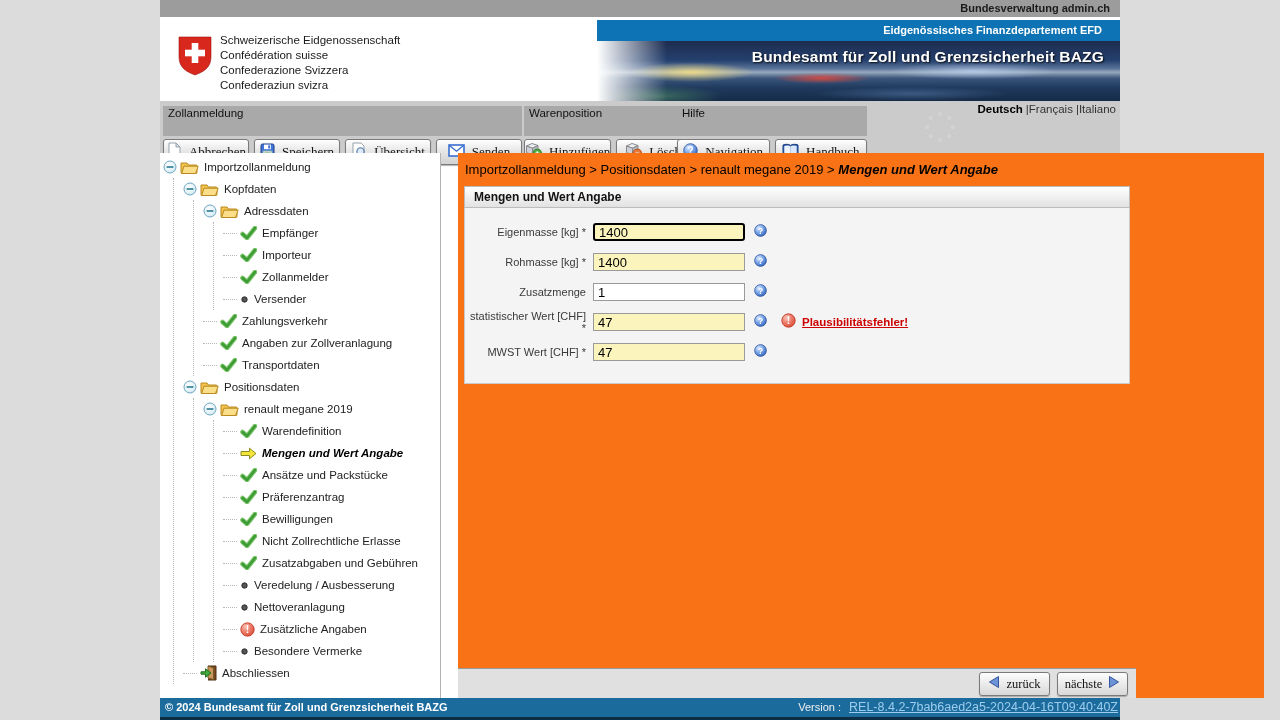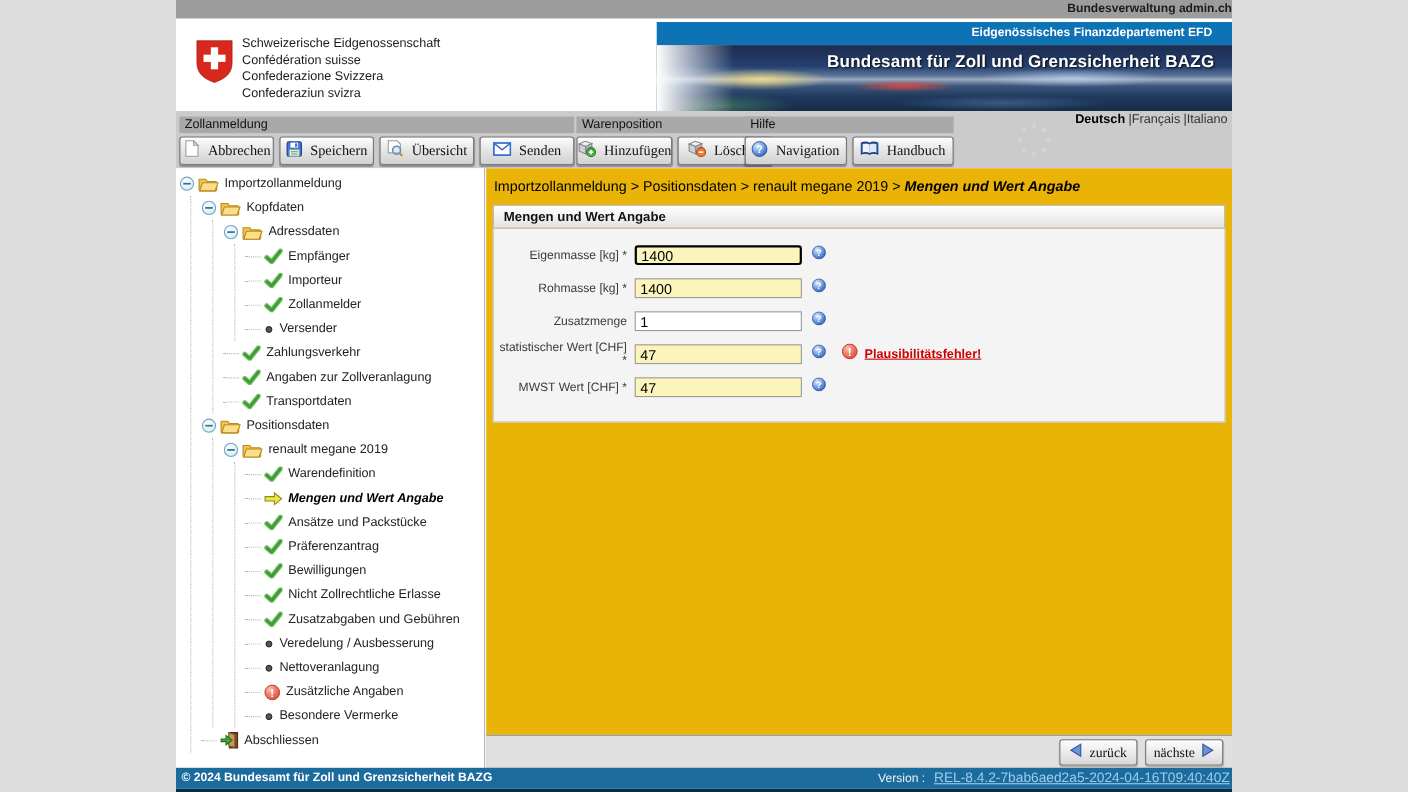--- a/index.html
+++ b/index.html
@@ -4,21 +4,21 @@
 <style>
   * { margin:0; padding:0; box-sizing:border-box; }
   html,body { width:1280px; height:720px; }
   .stage { position:relative; width:1280px; height:720px; background:#dcdcdc;
            font-family:"Liberation Sans", sans-serif; overflow:hidden; }
   .app { position:absolute; left:160px; top:0; width:960px; height:720px; background:#ffffff; }
 
   
   .topbar { position:absolute; top:0; left:0; width:960px; height:17px; background:#9c9c9c;
             font-size:11px; font-weight:bold; color:#1b1b1b; line-height:17px;
-            text-align:right; }
+            text-align:right; padding-right:10px; }
   .header { position:absolute; top:17px; left:0; width:960px; height:84px; background:#fff; }
   .logo { position:absolute; left:17px; top:19px; width:36px; height:40px; }
   .logo-text { position:absolute; left:60px; top:16px; font-size:11.5px; color:#1a1a1a; line-height:15px; }
   .banner { position:absolute; top:3px; left:437px; width:523px; height:81px; }
   .efd-bar { height:21px; background:#0d73b4; color:#fff; font-size:11px; font-weight:bold;
              line-height:21px; text-align:right; padding-right:18px; }
   .photo { position:relative; height:60px;
     background:
       linear-gradient(90deg, #ffffff 0px, rgba(255,255,255,0) 70px),
       radial-gradient(ellipse 90px 14px at 18% 52%, rgba(250,225,130,.85), rgba(250,225,130,0) 70%),
@@ -30,21 +30,21 @@
   }
   .banner-title { position:absolute; top:7px; right:16px; color:#fff; font-weight:bold;
                   font-size:15.5px; letter-spacing:.2px; text-shadow:1px 1px 2px rgba(0,0,0,.85); }
 
   
   .menu { position:absolute; top:101px; left:0; width:960px; height:52px; background:#cbcbcb; }
   .tb-group { position:absolute; top:5px; }
   .tb-group.g0 { left:3px;  width:359px; }
   .tb-group.g1 { left:364px; width:178px; }
   .tb-group.g2 { left:517px; width:190px; }
-  .tb-bar { height:15px; background:#a9a9a9; font-size:11.5px; color:#111;
+  .tb-bar { height:30px; background:#a9a9a9; font-size:11.5px; color:#111;
             line-height:15px; padding-left:5px; }
   .tb-btns { display:flex; gap:5px; margin-top:3px; }
   .tb-btn { flex:1; height:26px; display:flex; align-items:center; justify-content:center; gap:7px;
             background:linear-gradient(#fefefe,#e7e7e7 45%,#d2d2d2); border:1px solid #7a7a7a;
             border-radius:3px; box-shadow:0 1px 1px rgba(0,0,0,.3), inset 0 1px 0 #fff;
             font-family:"Liberation Serif", serif; font-size:13px; color:#111; cursor:pointer; }
   .lang { position:absolute; top:2px; right:4px; font-size:11.5px; color:#333; }
   .lang b { color:#000; }
   .lang span { margin-left:3px; cursor:pointer;text-align:center; }
   .spinner { position:absolute; left:762px; top:8px; opacity:.55; }
@@ -52,21 +52,21 @@
   
   .tree { position:absolute; top:153px; left:0; width:281px; height:545px; background:#fff;
           border-right:1px solid #b4b4b4; padding:3px 0 0 3px; font-size:11.5px; color:#222; overflow:hidden; }
   .trow { height:22px; display:flex; align-items:center; cursor:pointer; white-space:nowrap; }
   .trow .tlbl { margin-left:5px; }
   .trow.current .tlbl { font-weight:bold; font-style:italic; color:#000; }
   .children { margin-left:10px; padding-left:9px; border-left:1px dotted #b8b8b8; }
   .trow .ico { display:inline-flex; align-items:center; }
   .trow .tgl { margin-right:3px; }
   .leaf .stub { width:14px; border-top:1px dotted #b8b8b8; margin-right:3px; }
-  .content { position:absolute; top:153px; left:282px; width:678px; height:545px; background:#eab308; }
+  .content { position:absolute; top:153px; left:298px; width:806px; height:545px; background:#f97316; }
   .crumbs { position:absolute; left:7px; top:9px; font-size:13px; color:#000; }
   .crumbs .cur { font-weight:bold; font-style:italic; }
 
   .panel { position:absolute; left:6px; top:33px; width:666px; }
   .panel-h { height:22px; background:linear-gradient(#ffffff,#e2e2e2); border:1px solid #bdbdbd;
              font-size:12px; font-weight:bold; color:#111; line-height:21px; padding-left:9px; }
   .panel-b { background:#f4f4f4; border:1px solid #c9c9c9; border-top:none; padding:9px 0 16px; }
   .frow { height:30px; display:flex; align-items:center; }
   .flabel { width:128px; text-align:right; padding-right:7px; font-size:11px; color:#3a3a3a; }
   .finput { width:152px; height:18px; border:1px solid #9a9a9a; background:#fff;

